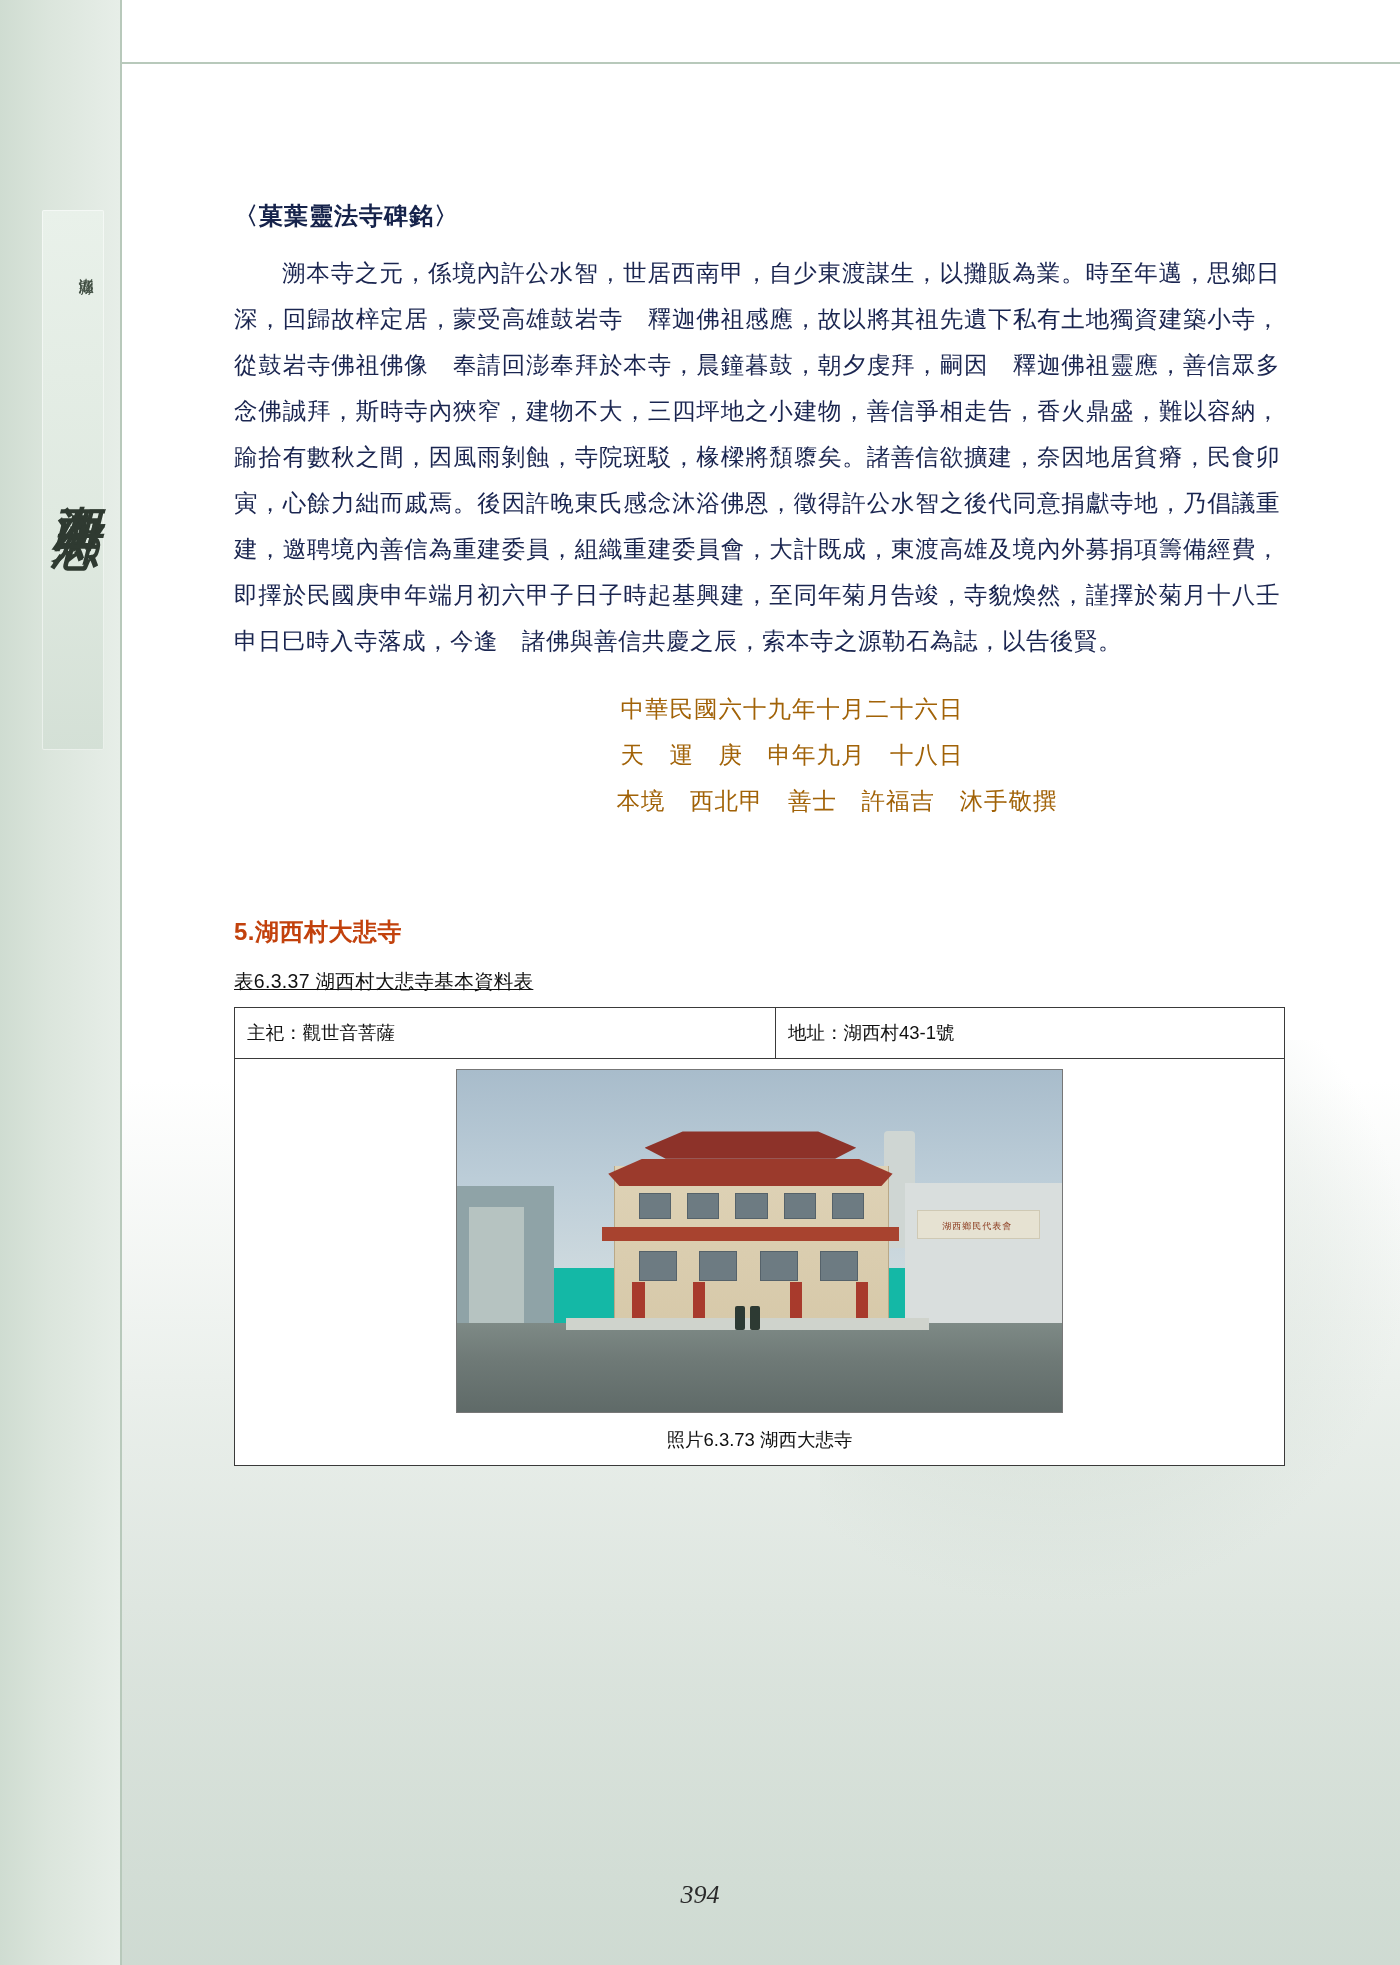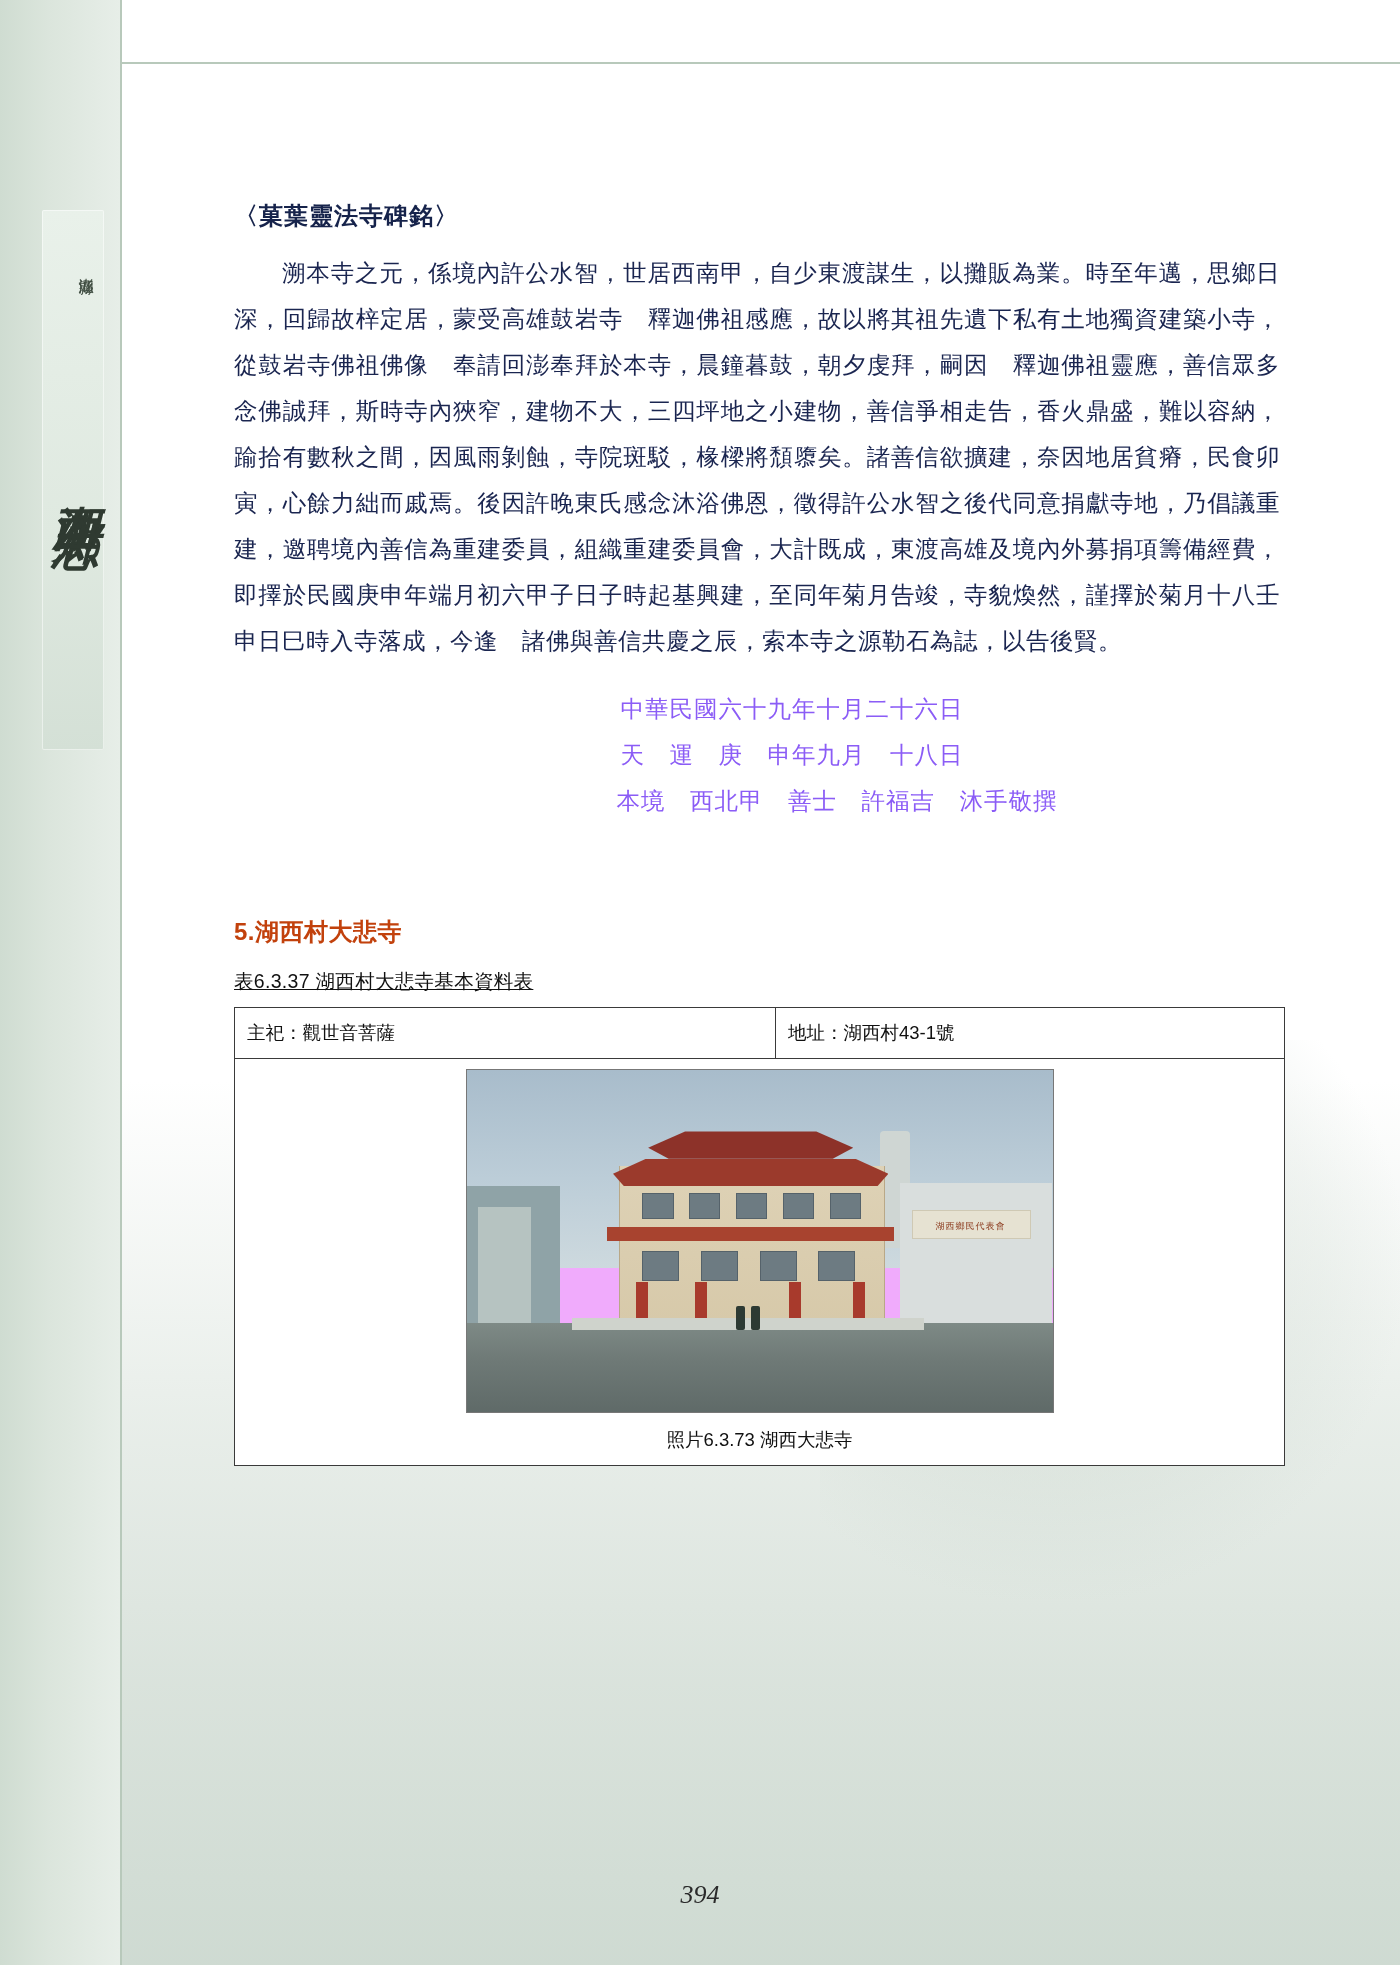--- a/index.html
+++ b/index.html
@@ -129,21 +129,21 @@
     text-indent: 48px;
     margin: 0;
     letter-spacing: 0.5px;
   }
 
   .sig-block {
     margin-top: 22px;
     font-family: "Liberation Serif", "DejaVu Serif", serif;
     font-size: 23.5px;
     line-height: 46px;
-    color: #8b5cf6;
+    color: #a16207;
     letter-spacing: 1px;
   }
   .sig-line { text-align: center; }
   .sig-line.l1 { padding-left: 70px; }
   .sig-line.l2 { padding-left: 70px; }
   .sig-line.l3 { padding-left: 160px; }
 
   
   .section-head {
     margin-top: 92px;
@@ -186,24 +186,25 @@
   td.cell-photo {
     padding: 18px 0 12px 0;
     text-align: center;
   }
 
   
   .photo-wrap {
     width: 586px;
     margin: 0 auto;
     border: 1px solid #777;
-    background: #f0abfc;
+    background: #14b8a6;
     height: 342px;
     position: relative;
     overflow: hidden;
+    padding-left: 19px;
   }
   
   .ph-sky {
     position:absolute; left:0; top:0; width:100%; height:58%;
     background: linear-gradient(180deg,#a8bccb 0%, #bccdd8 55%, #cdd9de 100%);
   }
   
   .ph-bldg-left {
     position:absolute; left:0; top:34%; width:16%; height:40%;
     background:#8fa3a7;

